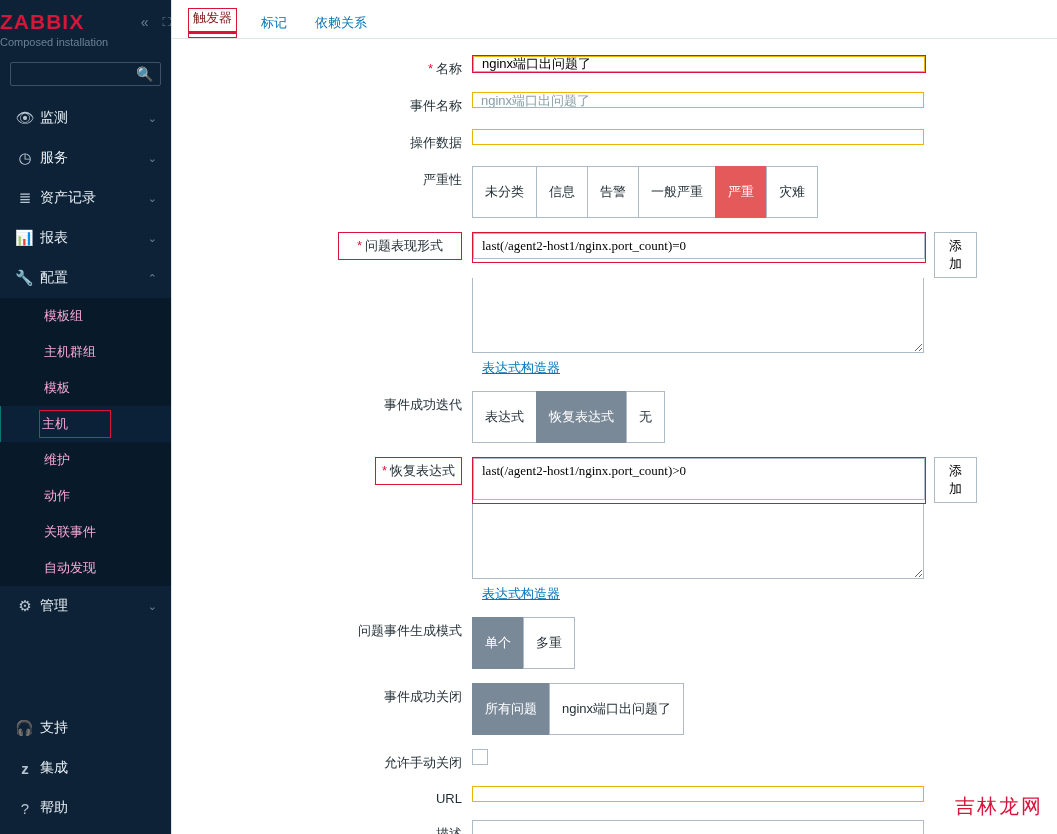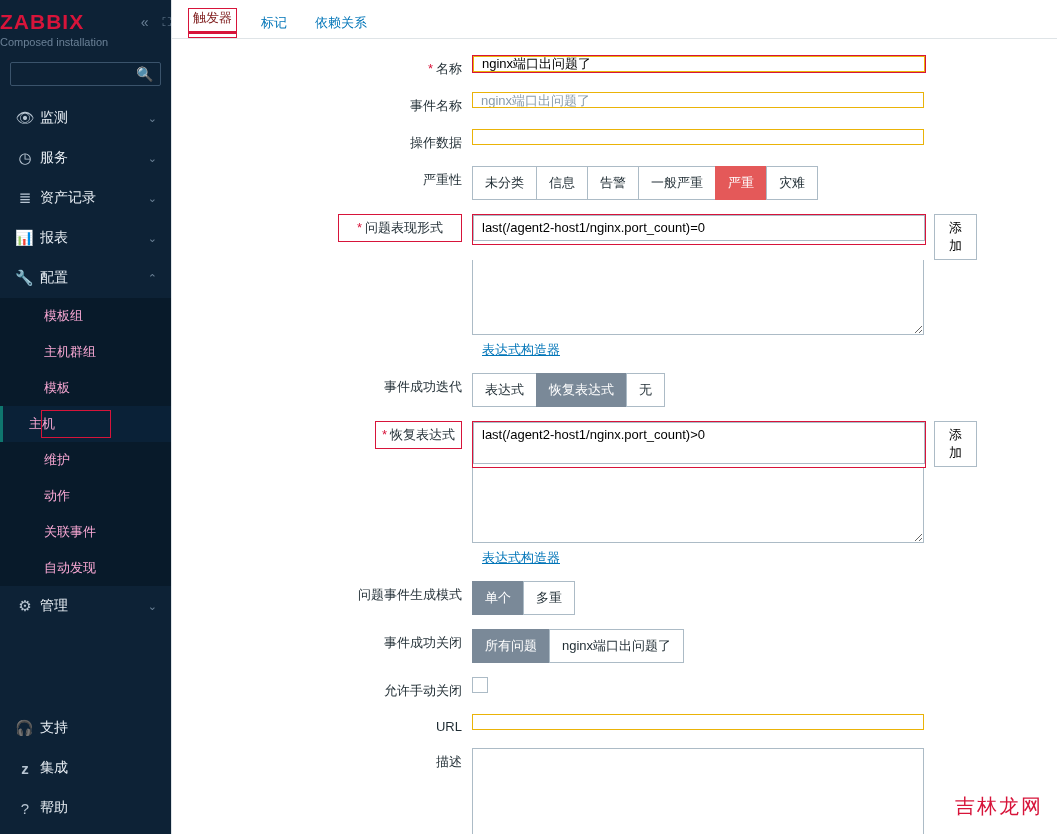--- a/index.html
+++ b/index.html
@@ -17,38 +17,38 @@
 .search-box input { flex: 1; background: transparent; border: none; outline: none; color: #c9d4e0; font-size: 12px; width: 100%; }
 .search-box .sicon { color: #c9d4e0; font-size: 14px; }
 .nav { list-style: none; flex: 1; }
 .nav-item { display: flex; align-items: center; padding: 11px 14px; cursor: pointer; color: #e6ecf2; }
 .nav-item .nicon { width: 22px; text-align: center; font-size: 15px; color: #b7c5d2; }
 .nav-item .nlabel { flex: 1; margin-left: 4px; font-size: 14px; }
 .nav-item .chev { color: #6a8096; font-size: 11px; }
 .nav-item.active-parent { background: #0d2236; }
 .subnav { list-style: none; background: #081a2a; }
 .subnav-item { padding: 9px 14px 9px 44px; cursor: pointer; color: #f9a8d4; font-size: 13px; }
-.subnav-item.active { border-left: 3px solid #0f766e; padding-left: 26px; background: #0a2137; position: relative; }
+.subnav-item.active { border-left: 1px solid #0f766e; padding-left: 41px; background: #0a2137; position: relative; }
 .subnav-item.active .hl { position: absolute; border: 1px solid #d7143a; left: 38px; top: 4px; right: 60px; bottom: 4px; pointer-events: none;}
 .sb-foot { margin-top: auto; padding-bottom: 6px; }
 .main { flex: 1; display: flex; flex-direction: column; border-left: 1px solid #dfe4e7; }
 .tabbar { display: flex; gap: 20px; padding: 8px 16px 0; border-bottom: 1px solid #dfe4e7; }
 .tab { padding: 6px 4px; color: #0275b8; cursor: pointer; font-size: 13px; }
 .tab.active { color: #7f1d1d; border-bottom: 3px solid #d7143a; }
 .form { padding: 16px 20px; overflow-y: auto; flex: 1; }
 .row { display: flex; align-items: flex-start; margin-bottom: 14px; }
 .label { width: 280px; text-align: right; padding-right: 10px; padding-top: 5px; color: #1f2c33; font-size: 13px; }
 .req { color: #d7143a; margin-right: 3px; }
 .field { flex: 1; display: flex; align-items: flex-start; gap: 8px; }
 .textinput { width: 452px; padding: 4px 8px; border: 1px solid #eab308; font-size: 13px; height: 16px; }
 .textinput::placeholder { color: #8a9caa; }
-.textarea { width: 452px; height: 100px; padding: 4px 8px; border: 1px solid #acbbc6; font-family: Liberation Sans, sans-serif; font-size: 13px; resize: vertical; }
+.textarea { width: 452px; height: 100px; padding: 4px 8px; border: 1px solid #acbbc6; font-family: Liberation Serif, serif; font-size: 13px; resize: vertical; }
 .textarea.tall { height: 95px; }
 .btn-group { display: inline-flex; }
-.btn-group .opt { border: 1px solid #acbbc6; padding: 7px 12px; background: #fff; cursor: pointer; font-size: 13px; margin-left: -1px; }
+.btn-group .opt { border: 1px solid #acbbc6; padding: 16px 12px; background: #fff; cursor: pointer; font-size: 13px; margin-left: -1px; }
 .btn-group .opt:first-child { margin-left: 0; }
 .btn-group .opt.sel { background: #7a8998; color: #fff; border-color: #7a8998; }
 .btn-group .opt.sev-sel { background: #e45959; color: #fff; border-color: #e45959; }
 .addbtn { border: 1px solid #acbbc6; background: #fff; padding: 4px 14px; cursor: pointer; font-size: 13px; margin-left: auto; margin-right: 60px;}
 .linkbtn { color: #0275b8; text-decoration: underline; cursor: pointer; font-size: 13px; display: inline-block; }
 .checkbox { width: 16px; height: 16px; border: 1px solid #acbbc6; display: inline-flex; align-items: center; justify-content: center; cursor: pointer; background: #fff; }
 .redbox { border: 1px solid #d7143a; display: inline-block; }
 .redbox-pad { padding: 0px; }
 .watermark { position: absolute; right: 14px; bottom: 14px; color: #d7143a; font-size: 20px; font-weight: 500; letter-spacing: 2px; }
 .sub-link-row { margin-left: 290px; margin-top: -8px; margin-bottom: 14px; }

